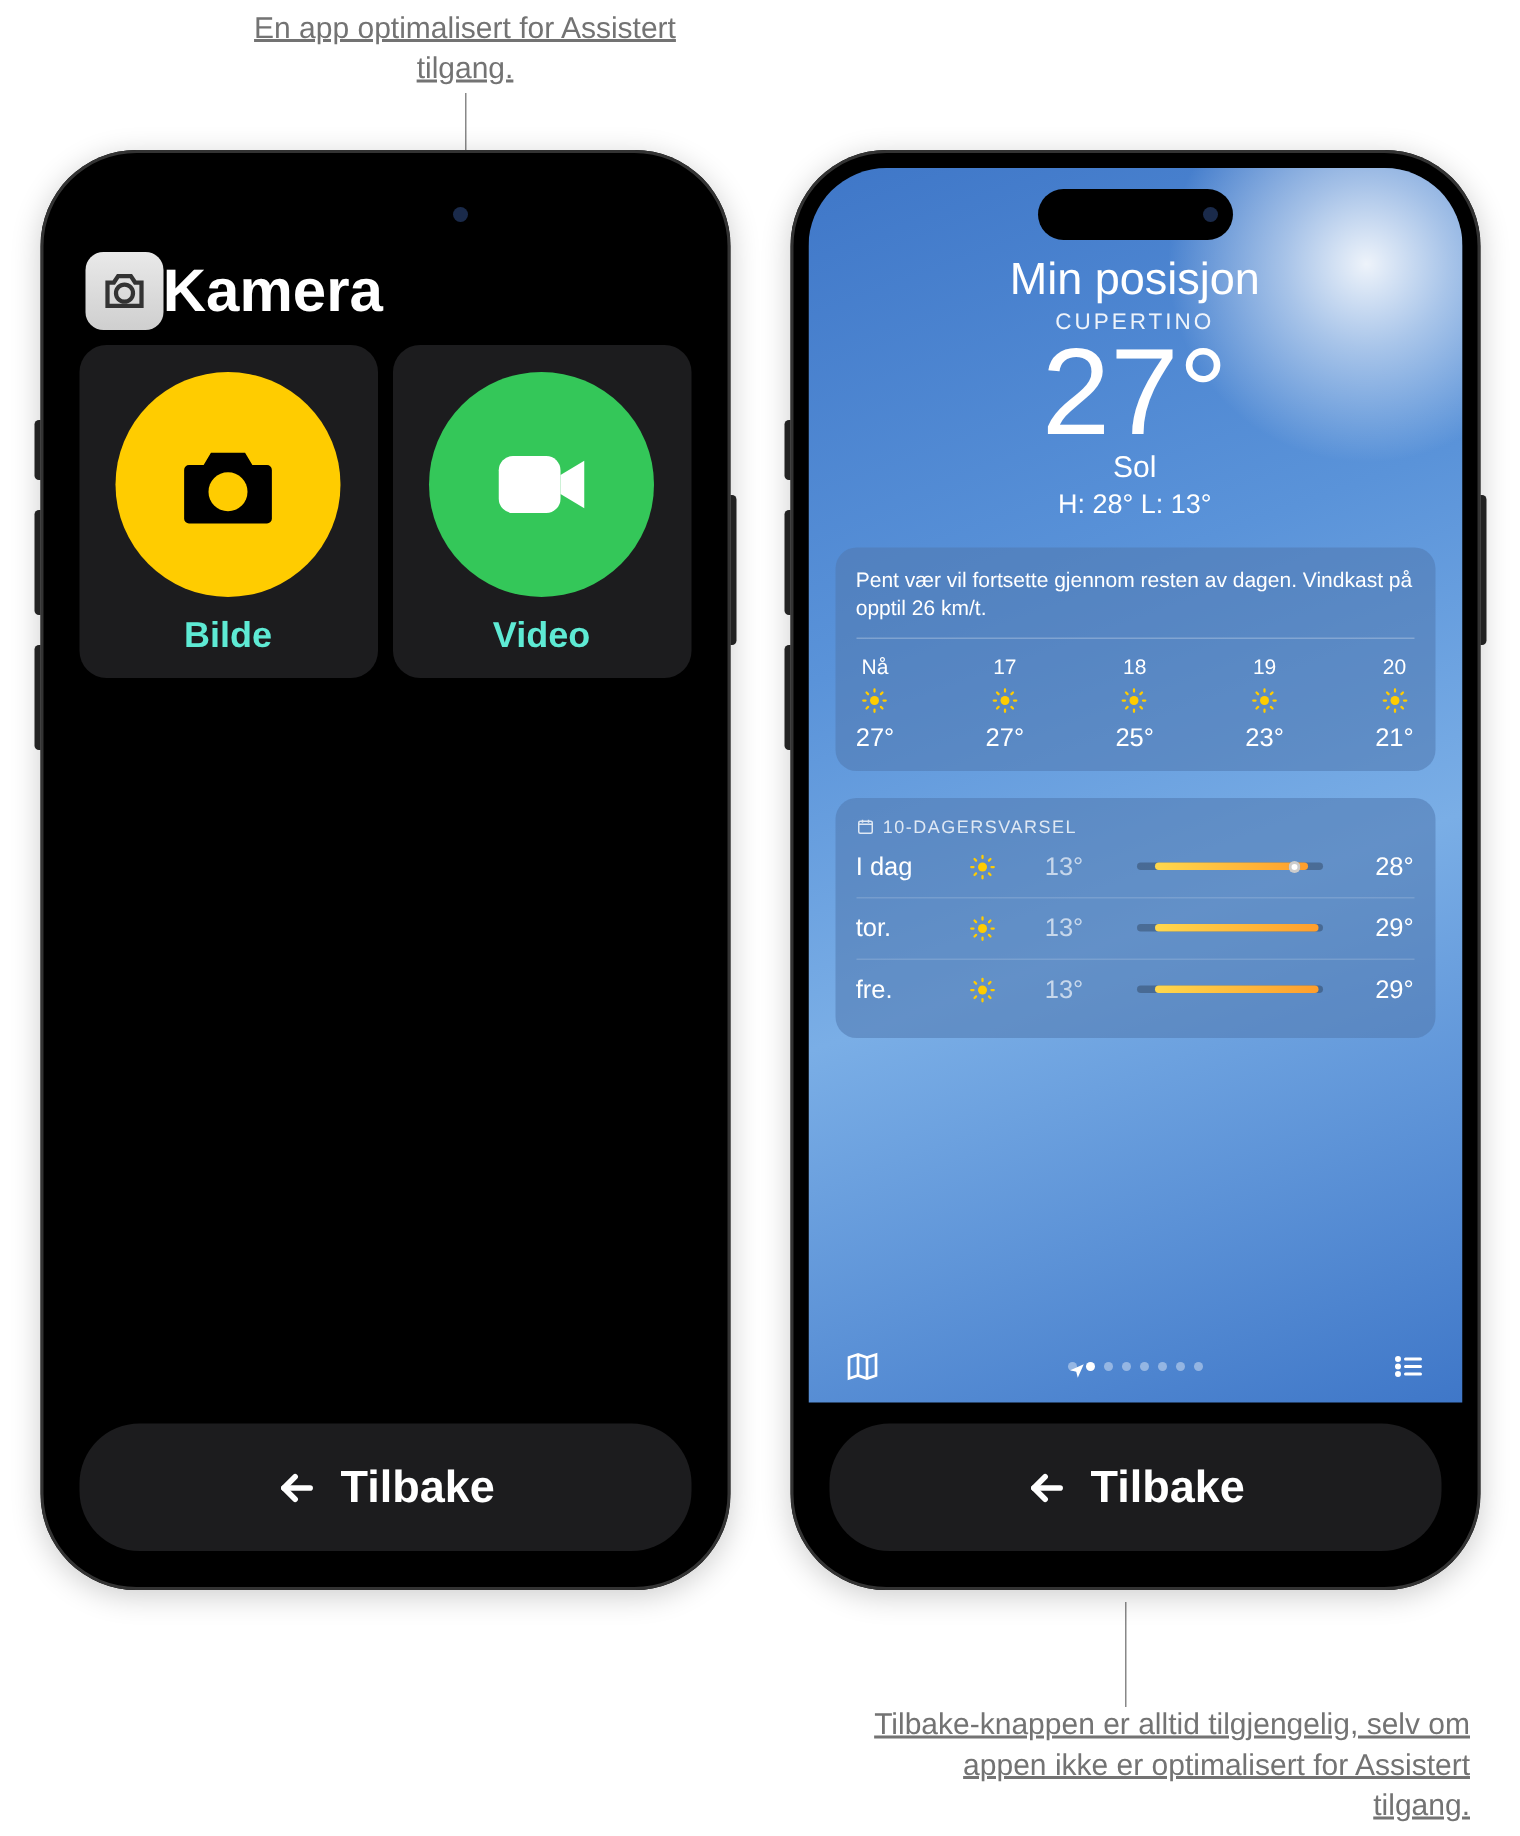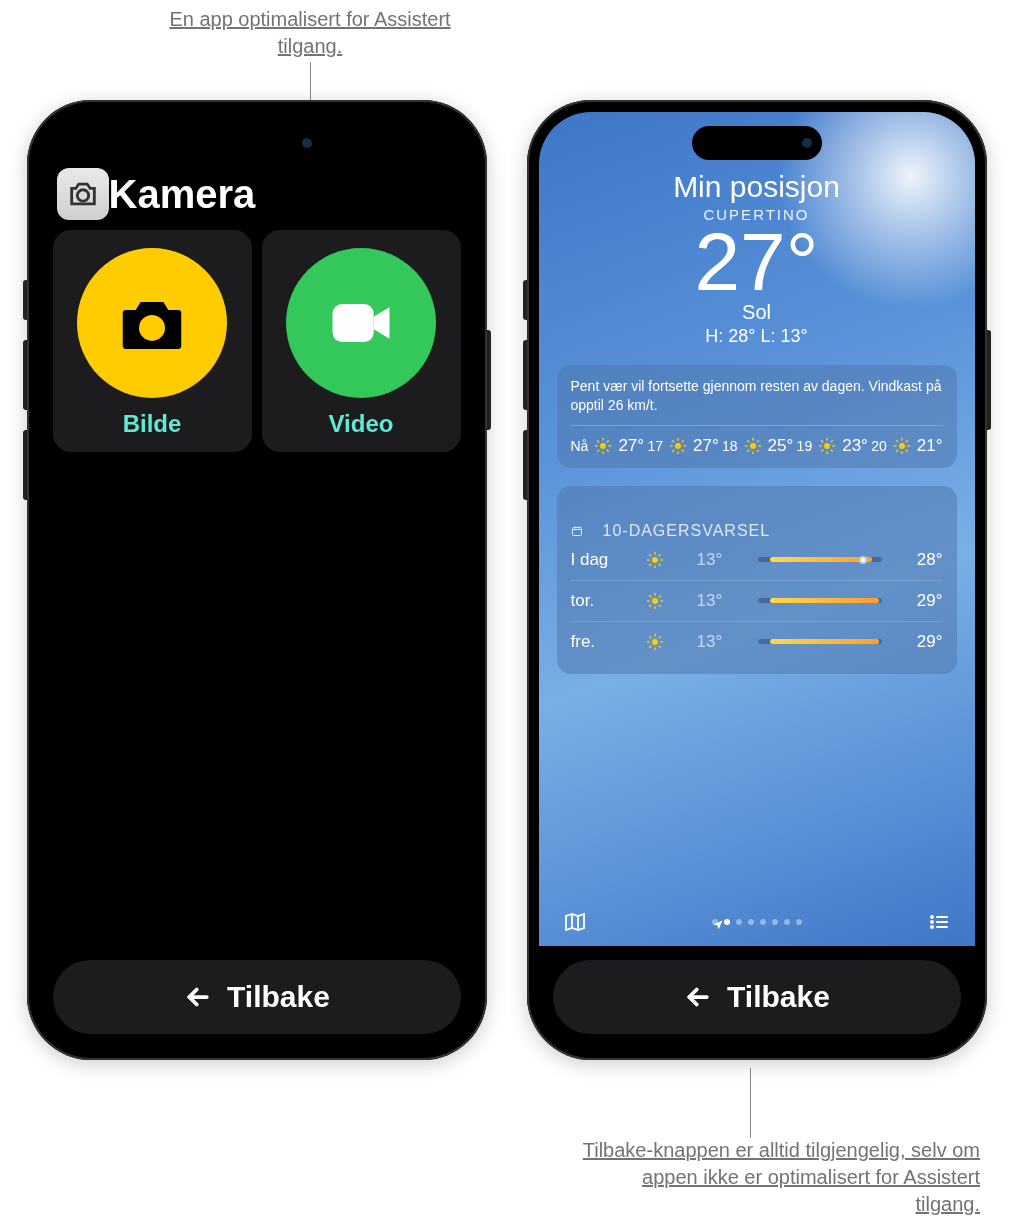--- a/index.html
+++ b/index.html
@@ -98,21 +98,21 @@
     width:150px;height:150px;border-radius:50%;
     display:flex;align-items:center;justify-content:center;
   }
   .cam-circle.yellow { background:#ffcc00; color:#000;}
   .cam-circle.green { background:#34c759; color:#fff;}
   .cam-tile-label { color:#5eead4; font-size:24px; font-weight:600;}
   .back-btn {
     margin-top:auto;
     background:#1c1c1e; color:#fff;
     border:none; border-radius:40px;
-    height:74px; font-size:30px; font-weight:700;
+    height:85px; font-size:30px; font-weight:700;
     display:flex; align-items:center; justify-content:center; gap:14px;
     width:100%;
   }
   
   .weather-screen .content-area {
     flex:1;
     background: linear-gradient(160deg,#3f77c8 0%,#5a93d9 35%,#7aaee6 60%,#3f77c8 100%);
     position:relative;
     padding: 58px 18px 10px;
     color:#fff;
@@ -133,23 +133,23 @@
   .w-hilo { font-size:18px; margin-top:2px;}
   .w-card {
     background: rgba(80,120,175,0.55);
     border-radius:14px;
     padding:12px 14px;
     margin-top:18px;
     font-size:14px;
   }
   .w-summary { line-height:1.35; padding-bottom:10px; border-bottom:1px solid rgba(255,255,255,0.25);}
   .hourly { display:flex; justify-content:space-between; margin-top:10px;}
-  .hour { text-align:center; font-size:14px; display:flex; gap:6px; align-items:center;}
+  .hour { text-align:center; font-size:14px; display:flex; flex-direction:column; gap:6px; align-items:center;}
   .hour .t { font-size:17px; font-weight:500;}
-  .ten-title { display:flex; align-items:center; gap:20px; font-size:16px; letter-spacing:1px; opacity:.8; margin-bottom:8px; text-transform:uppercase;margin-top:24px;}
+  .ten-title { display:flex; align-items:center; gap:6px; font-size:12px; letter-spacing:1px; opacity:.8; margin-bottom:8px; text-transform:uppercase;}
   .forecast-row {
     display:grid;
     grid-template-columns: 54px 30px 40px 1fr 40px;
     align-items:center; gap:21px;
     padding:10px 0;
     border-top:1px solid rgba(255,255,255,0.15);
     font-size:17px;
   }
   .forecast-row:first-of-type{border-top:none;padding-top:2px;}
   .bar-track { height:5px; background:rgba(0,0,0,0.25); border-radius:3px; position:relative;}

